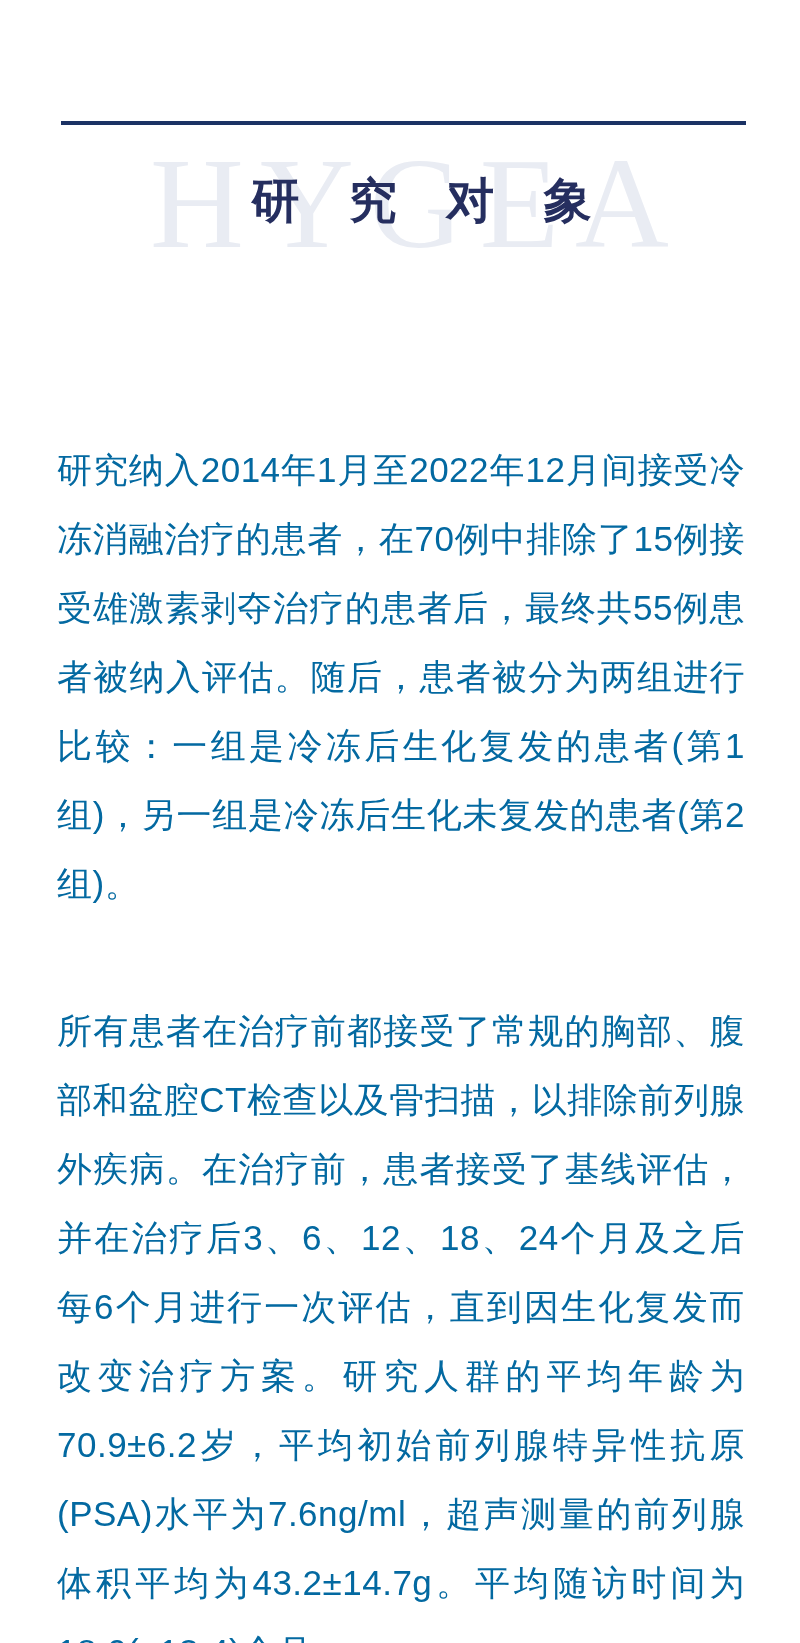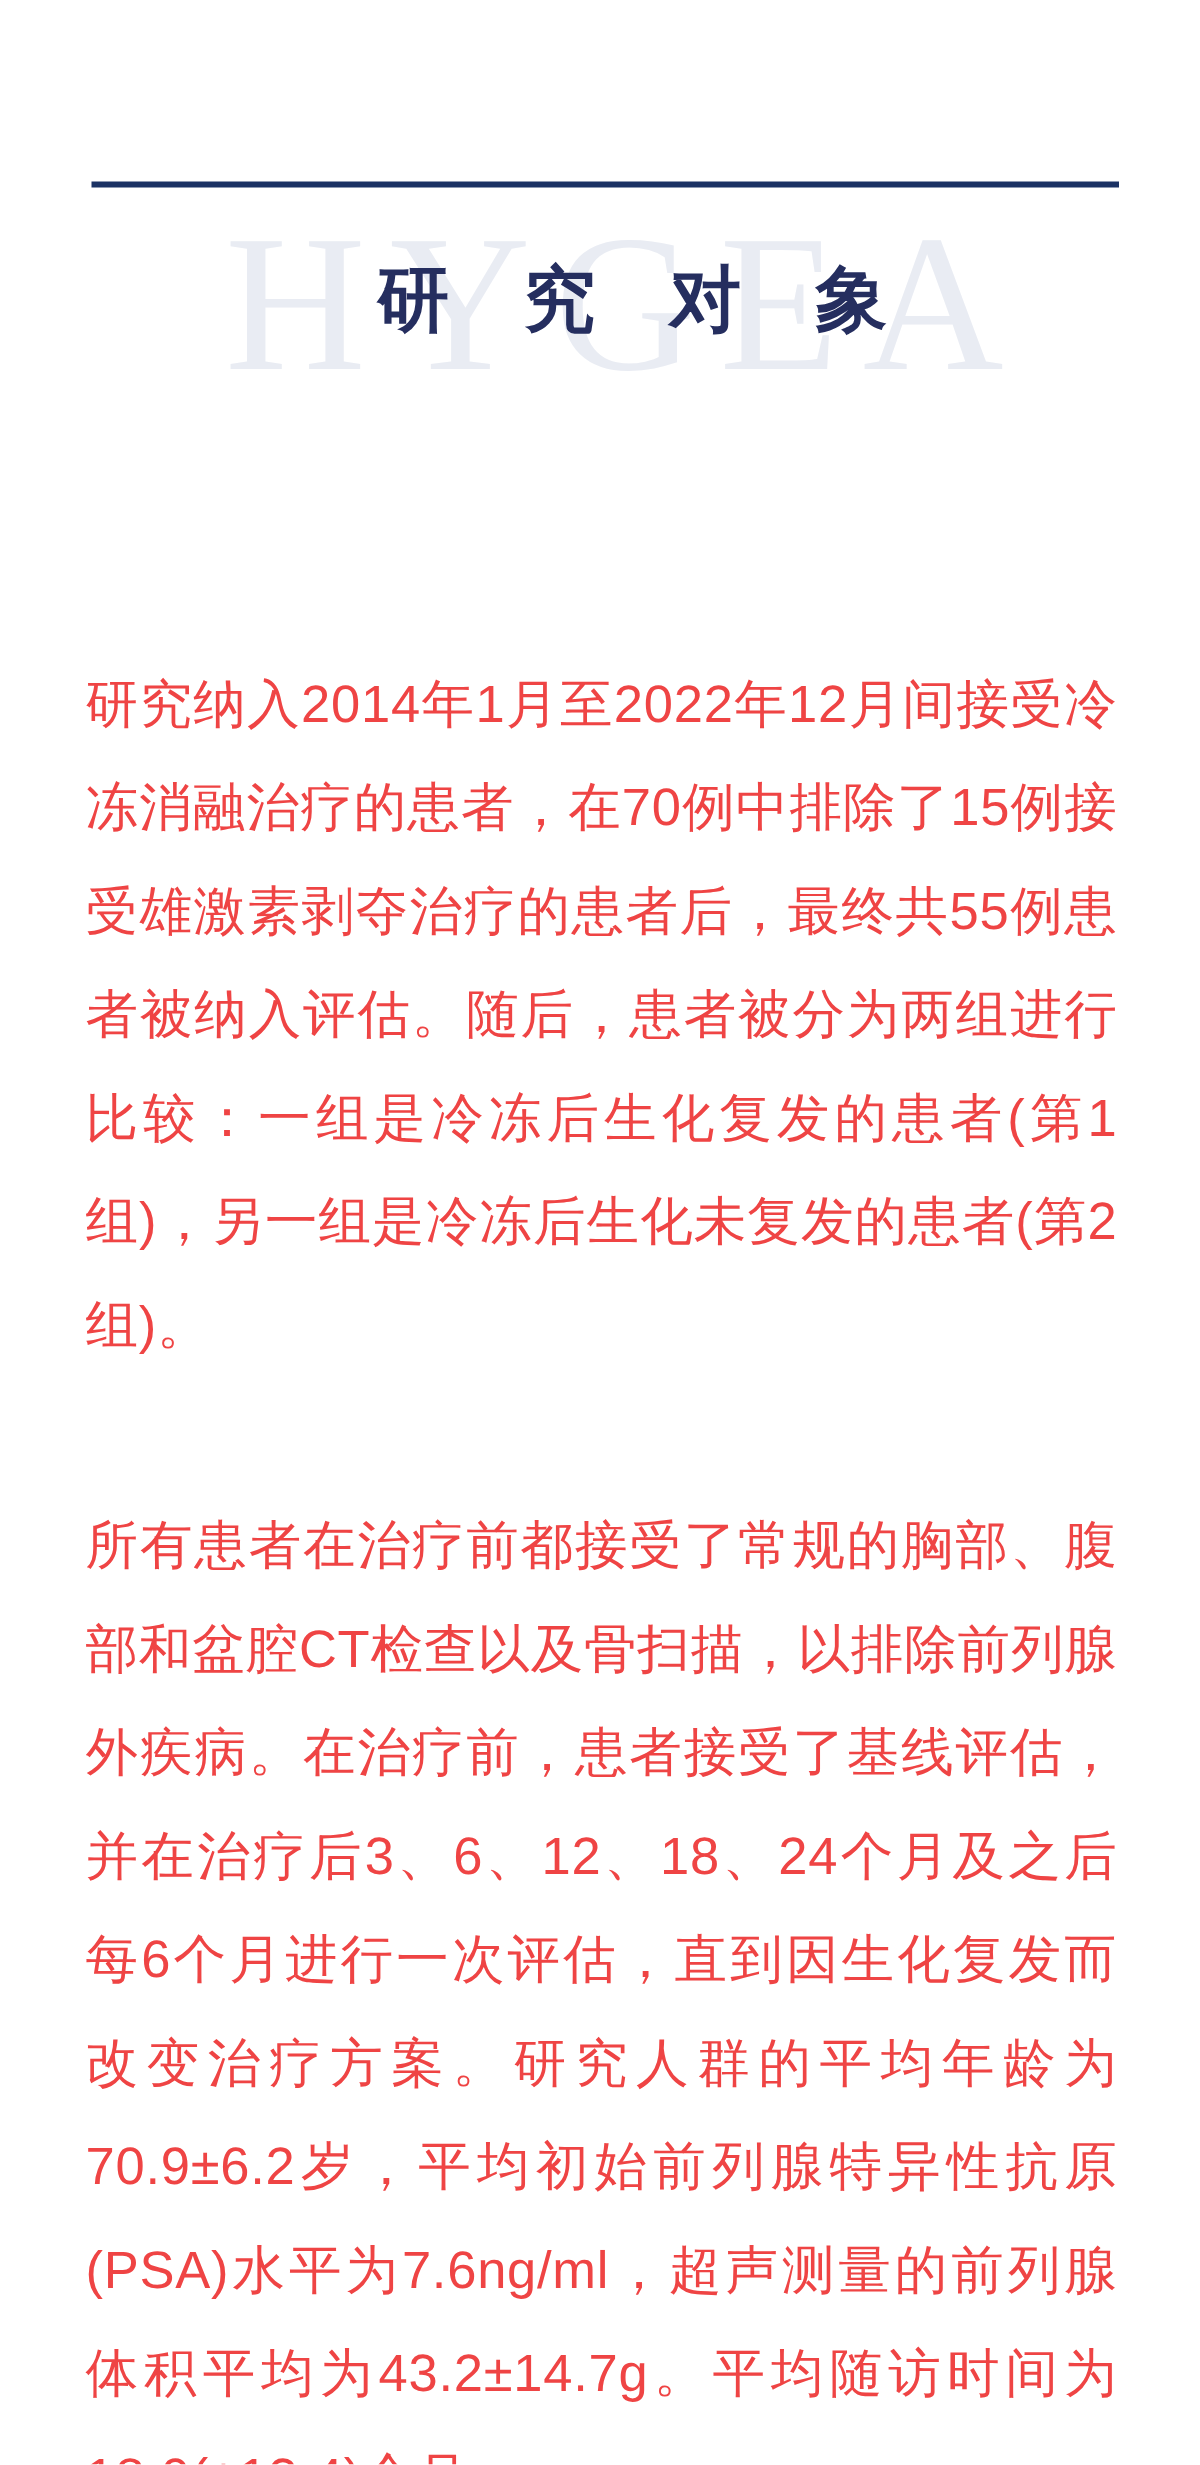--- a/index.html
+++ b/index.html
@@ -79,21 +79,21 @@
   .body-text {
     position: absolute;
     top: 435px;
     left: 57px;
     width: 688px;
   }
   .body-text p {
     margin: 0;
     font-size: 35px;
     line-height: 69px;
-    color: #ef4444;
+    color: #0369a1;
     text-align: justify;
     letter-spacing: 0.5px;
   }
   .body-text p + p {
     margin-top: 78px;
   }
 </style>
 </head>
 <body>
 

